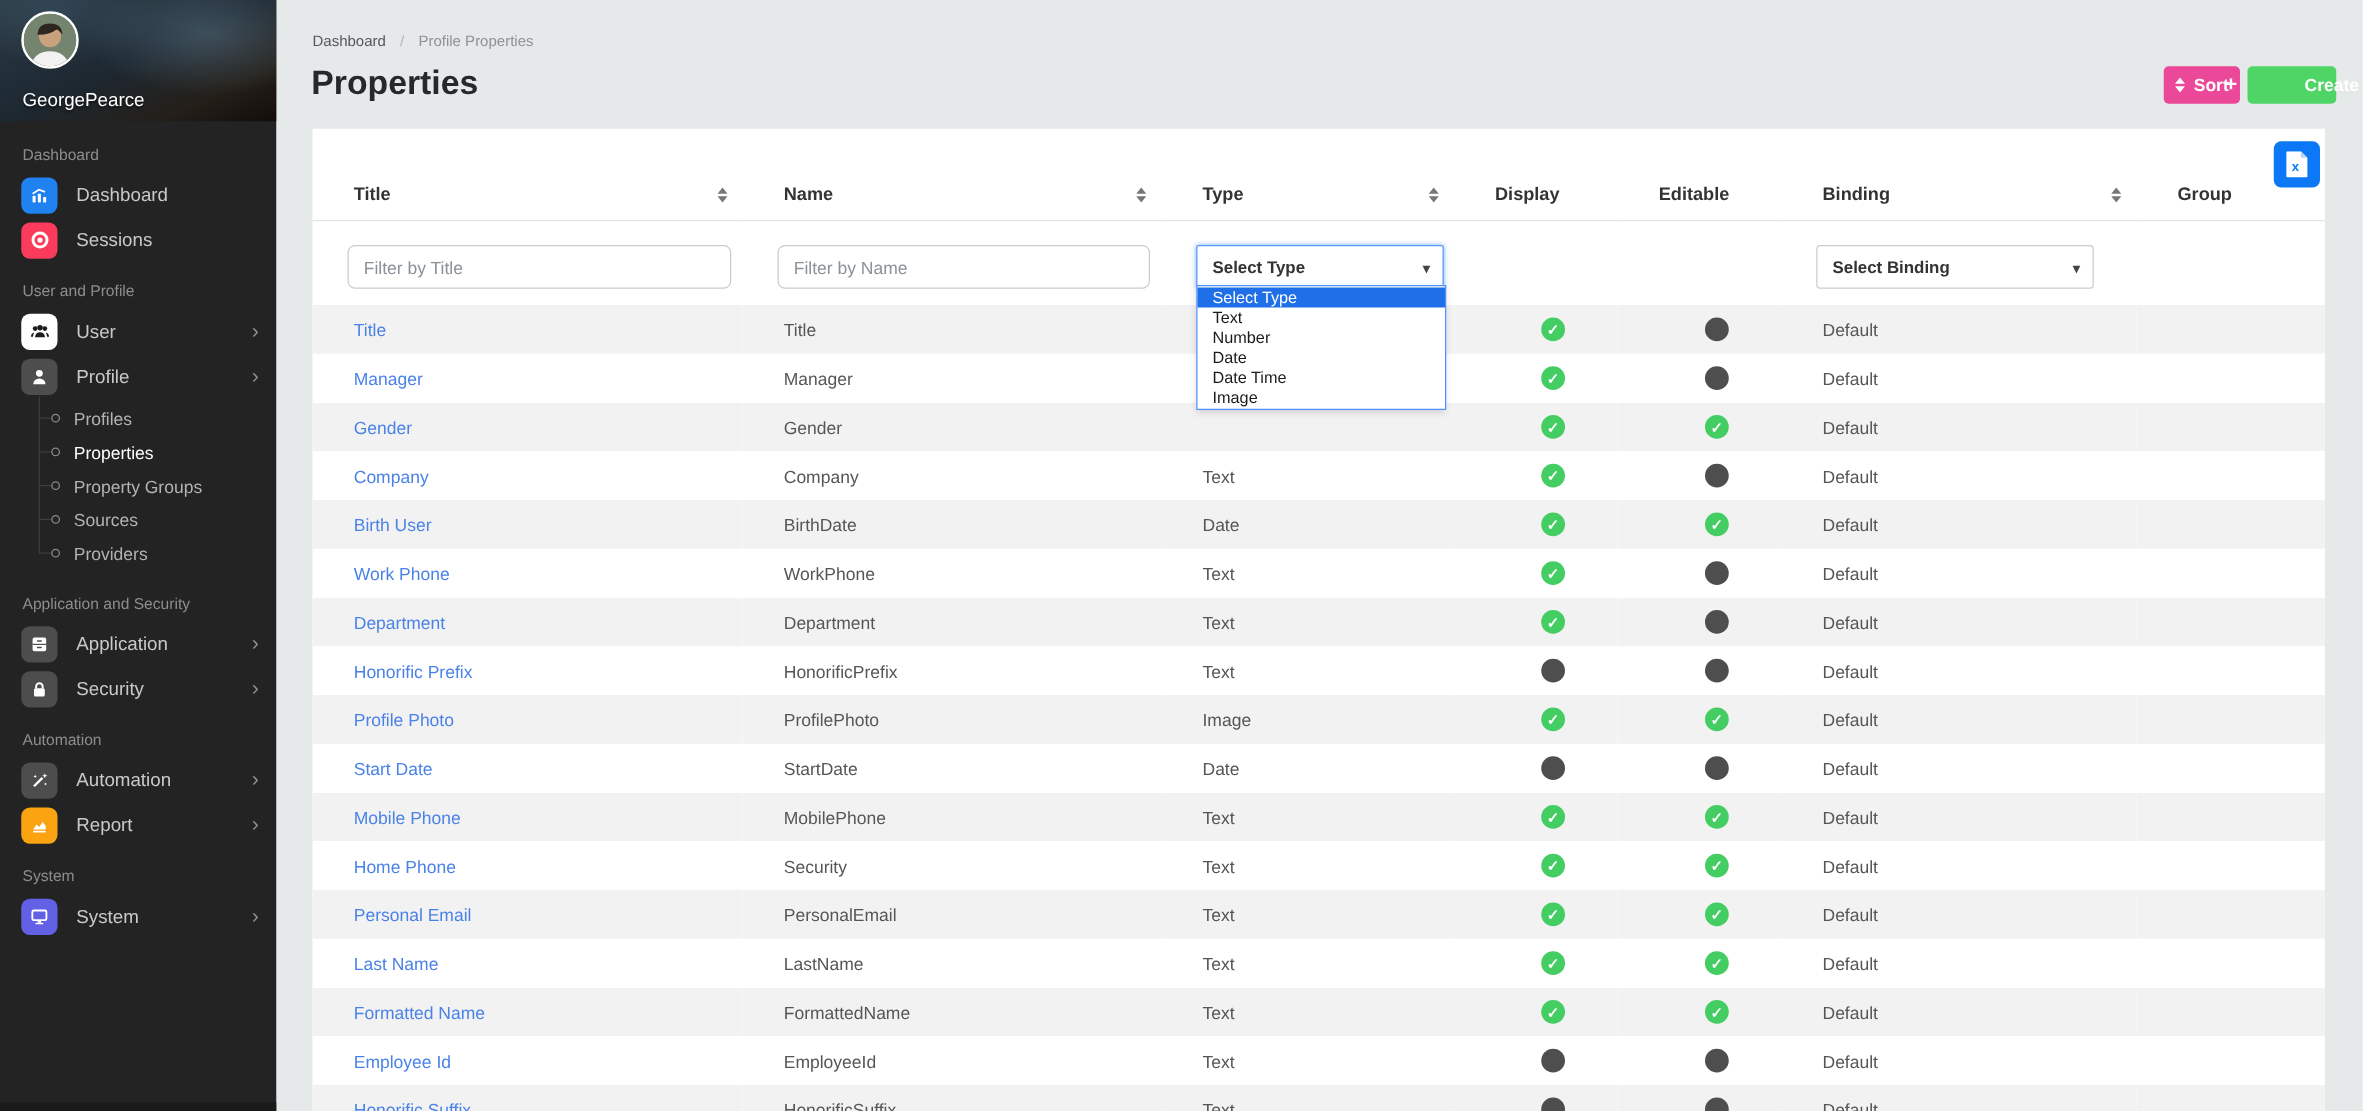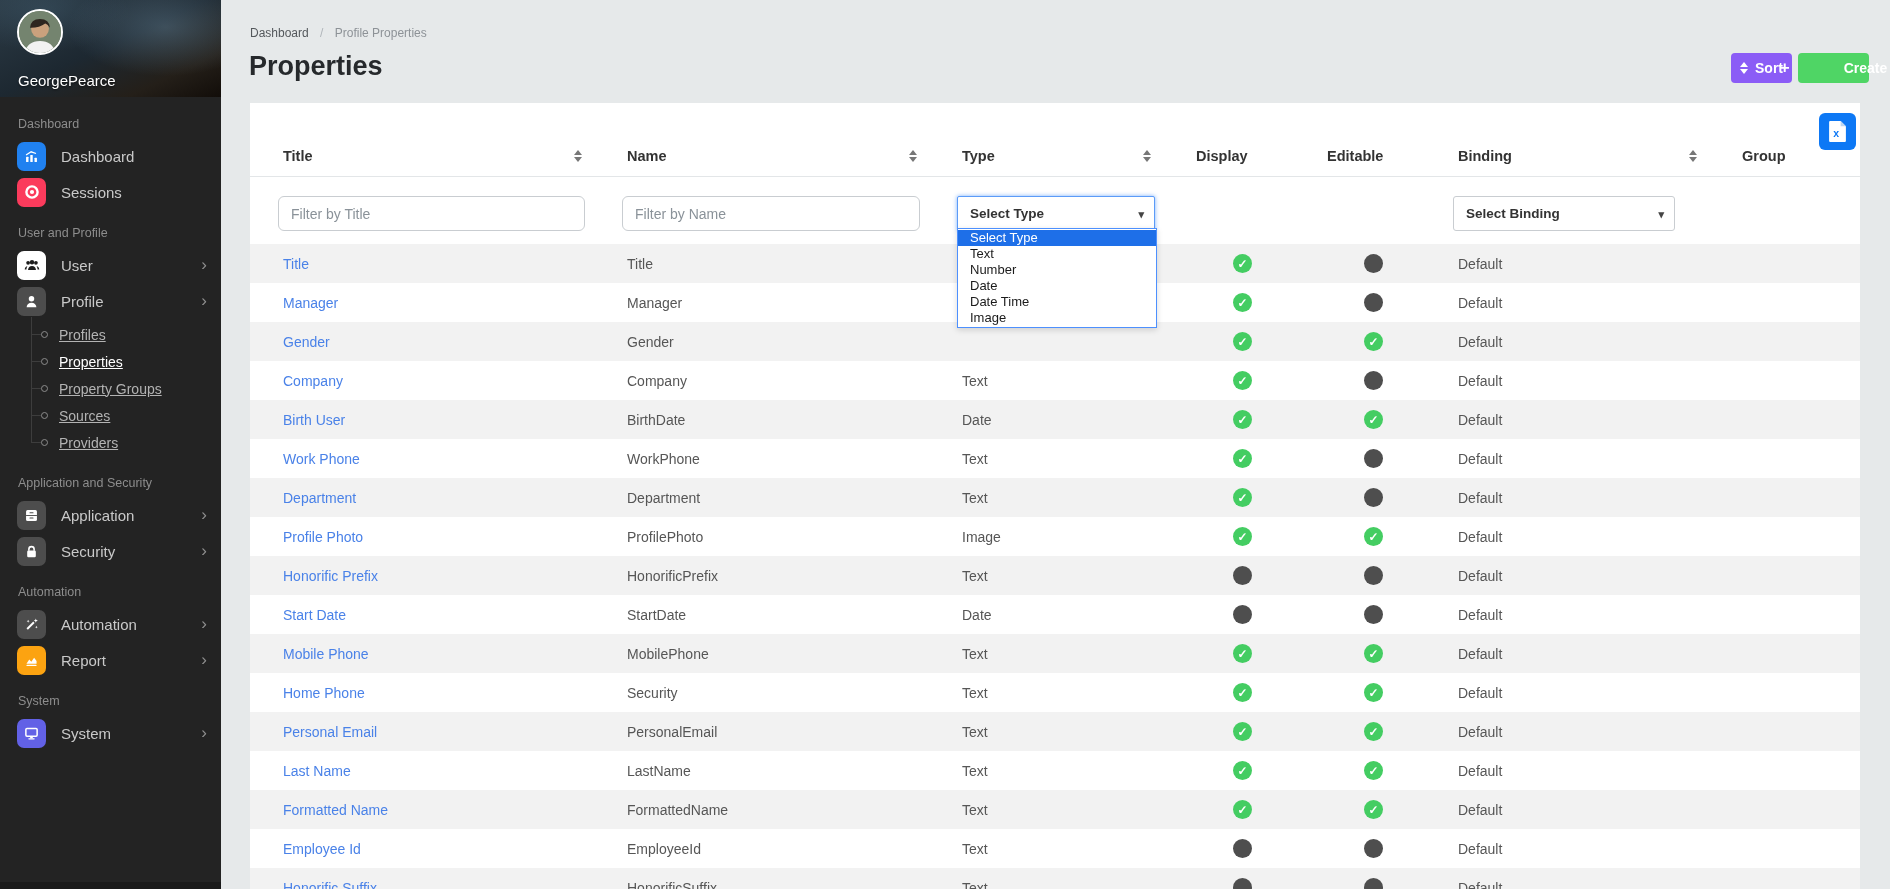--- a/index.html
+++ b/index.html
@@ -31,35 +31,35 @@
   .chev { color:#8f8f8f; font-size:17px; line-height:1; padding-bottom:2px; }
   .chev::after { content:"\203A"; }
   .subitems { position:relative; margin:2px 0 4px 0; }
   .subitems::before { content:""; position:absolute; left:31px; top:-4px; bottom:13px;
     width:1px; background:#3d3d3d; }
   .subitem { display:flex; align-items:center; height:27px; padding-left:31px;
     cursor:pointer; position:relative; }
   .subitem .twig { width:10px; height:1px; background:#3d3d3d; }
   .subitem .dot { width:7px; height:7px; border:1px solid #8b8b8b; border-radius:50%;
     background:#232323; margin-right:11px; flex:none; }
-  .subitem-label { font-size:14px; color:#b3b3b3;text-decoration:underline; }
+  .subitem-label { font-size:14px; color:#b3b3b3; }
   .subitem.active .subitem-label { color:#ffffff; }
 
   
   .main { position:absolute; left:221px; top:0; width:1669px; height:889px; }
   .breadcrumb { position:absolute; left:29px; top:26px; font-size:12px; }
   .breadcrumb .crumb-1 { color:#54585c; }
   .breadcrumb .sep { color:#b0b5ba; margin:0 8px; }
   .breadcrumb .crumb-2 { color:#8d9297; }
   .page-title { position:absolute; left:28px; top:51px; font-size:27px;
     font-weight:bold; color:#26292c; }
   .btn { position:absolute; top:53px; height:30px; border:none; border-radius:4px;
     color:#fff; font-size:14px; font-weight:bold; display:flex; align-items:center;
     justify-content:center; cursor:pointer; font-family:inherit; }
-  .btn-sort { left:1510px; width:61px; background:#8b5cf6; }
+  .btn-sort { left:1510px; width:61px; background:#ec4899; }
   .btn-create { left:1577px; width:71px; background:#4fd565;gap:48px; }
   .btn .ico { margin-right:7px; display:flex; flex-direction:column; align-items:center; }
   .tri { width:0; height:0; border-left:4px solid transparent; border-right:4px solid transparent; }
   .tri-up { border-bottom:5px solid #fff; margin-bottom:2px; }
   .tri-dn { border-top:5px solid #fff; }
   .plus::before { content:"+"; font-size:17px; margin-right:6px; font-weight:bold; }
 
   
   .card { position:absolute; left:29px; top:103px; width:1610px; height:786px;
     background:#fff; overflow:hidden; }
@@ -398,34 +398,34 @@
           <tr>
             <td><a>Department</a></td>
             <td>Department</td>
             <td>Text</td>
             <td><span class="status on"></span></td>
             <td><span class="status off"></span></td>
             <td>Default</td>
             <td></td>
           </tr>
           <tr>
+            <td><a>Honorific Prefix</a></td>
+            <td>HonorificPrefix</td>
+            <td>Text</td>
+            <td><span class="status off"></span></td>
+            <td><span class="status off"></span></td>
+            <td>Default</td>
+            <td></td>
+          </tr>
+          <tr>
             <td><a>Profile Photo</a></td>
             <td>ProfilePhoto</td>
             <td>Image</td>
             <td><span class="status on"></span></td>
             <td><span class="status on"></span></td>
-            <td>Default</td>
-            <td></td>
-          </tr>
-          <tr>
-            <td><a>Honorific Prefix</a></td>
-            <td>HonorificPrefix</td>
-            <td>Text</td>
-            <td><span class="status off"></span></td>
-            <td><span class="status off"></span></td>
             <td>Default</td>
             <td></td>
           </tr>
           <tr>
             <td><a>Start Date</a></td>
             <td>StartDate</td>
             <td>Date</td>
             <td><span class="status off"></span></td>
             <td><span class="status off"></span></td>
             <td>Default</td>

